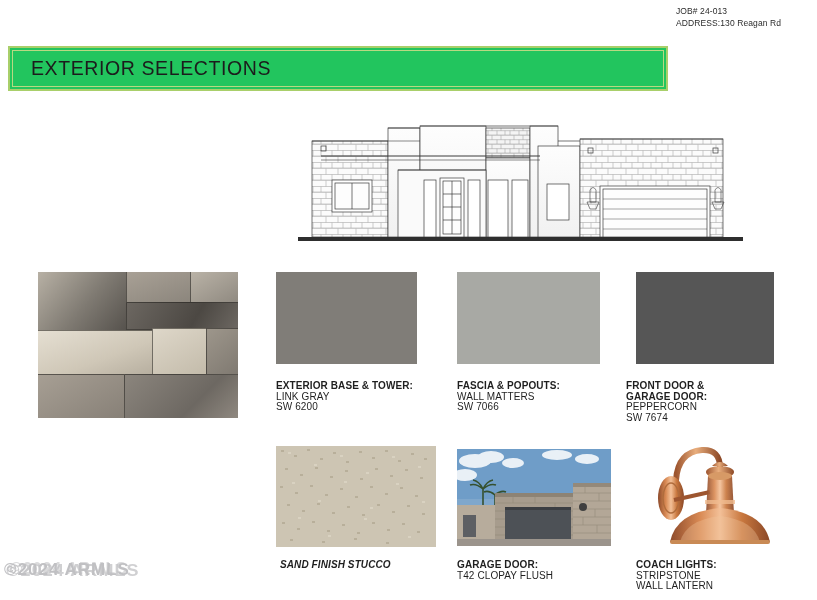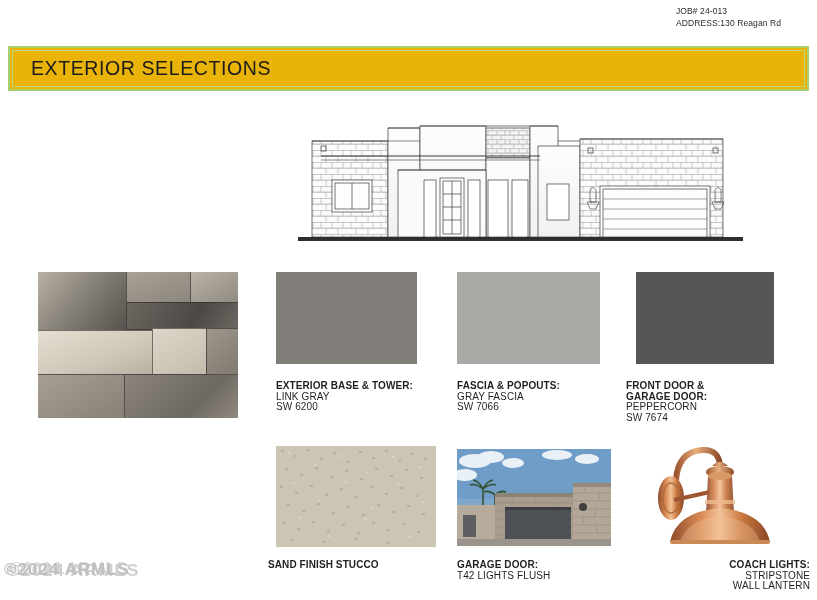--- a/index.html
+++ b/index.html
@@ -8,36 +8,36 @@
     font-family:"Liberation Sans",sans-serif;
     color:#231f20;overflow:hidden;position:relative;
   }
   .page{position:absolute;inset:0;}
 
   
   .jobinfo{position:absolute;left:676px;top:6px;font-size:8.5px;line-height:11.5px;color:#2b2b2b;letter-spacing:.1px;}
   .jobinfo div{white-space:nowrap;}
 
   
-  .banner{position:absolute;left:8px;top:46px;width:801px;height:45px;
-    border:2px solid #a9cf6a;background:#eab308;box-sizing:border-box;padding:2px;}
+  .banner{position:absolute;left:8px;top:46px;width:660px;height:45px;
+    border:2px solid #a9cf6a;background:#22c55e;box-sizing:border-box;padding:2px;}
   .banner-inner{width:100%;height:100%;border:1.5px solid #b9d882;box-sizing:border-box;
     display:flex;align-items:center;}
   .banner-title{font-size:19.5px;letter-spacing:.6px;color:#1c1c1c;padding-left:18px;font-weight:400;}
 
   
   .elevation{position:absolute;left:288px;top:108px;width:462px;height:140px;}
   .elevation svg{display:block;width:100%;height:100%;}
 
   
   .swatch{position:absolute;overflow:hidden;}
   .caption{position:absolute;font-size:10px;line-height:10.6px;color:#1f1f1f;letter-spacing:.1px;}
   .caption .b{font-weight:bold;}
   .caption div{white-space:nowrap;}
-  .caption.center{text-align:right;}
+  .caption.center{text-align:left;}
 
   
   .stone{background:#9d968c;}
   .stone .blk{position:absolute;box-sizing:border-box;border:1px solid rgba(40,38,35,.55);}
 
   
   .stucco{background:#cdc5b3;}
 
   
   .gphoto{background:#cfd6dc;}
@@ -162,21 +162,21 @@
   <div class="swatch" style="left:276px;top:272px;width:141px;height:92px;background:#807d78;"></div>
   <div class="caption" style="left:276px;top:381px;width:180px;">
     <div class="b">EXTERIOR BASE &amp; TOWER:</div>
     <div>LINK GRAY</div>
     <div>SW 6200</div>
   </div>
 
   <div class="swatch" style="left:457px;top:272px;width:143px;height:92px;background:#a8a9a4;"></div>
   <div class="caption" style="left:457px;top:381px;width:180px;">
     <div class="b">FASCIA &amp; POPOUTS:</div>
-    <div>GRAY FASCIA</div>
+    <div>WALL MATTERS</div>
     <div>SW 7066</div>
   </div>
 
   <div class="swatch" style="left:636px;top:272px;width:138px;height:92px;background:#565656;"></div>
   <div class="caption" style="left:626px;top:381px;width:180px;">
     <div class="b">FRONT DOOR &amp;</div>
     <div class="b">GARAGE DOOR:</div>
     <div>PEPPERCORN</div>
     <div>SW 7674</div>
   </div>
@@ -255,21 +255,21 @@
           <rect x="94" y="61" width="3" height="2"></rect>
         <rect x="120" y="37" width="3" height="2"></rect>
           <rect x="146" y="55" width="3" height="2"></rect>
         <rect x="22" y="71" width="3" height="2"></rect>
           <rect x="52" y="89" width="3" height="2"></rect>
         <rect x="88" y="72" width="3" height="2"></rect>
           <rect x="132" y="90" width="3" height="2"></rect>
       </g>
     </svg>
   </div>
-  <div class="caption" style="left:268px;top:560px;width:200px;">
+  <div class="caption" style="left:280px;top:560px;width:200px;font-style:italic;">
     <div class="b">SAND FINISH STUCCO</div>
   </div>
 
   <div class="swatch gphoto" style="left:457px;top:449px;width:154px;height:97px;">
     <svg width="154" height="97" style="display:block;">
       <rect width="154" height="97" fill="#7fa7cc"></rect>
       <rect y="0" width="154" height="50" fill="#6f9dc8"></rect>
       <g fill="#ffffff" opacity=".85">
         <ellipse cx="18" cy="12" rx="16" ry="7"></ellipse>
           <ellipse cx="34" cy="8" rx="13" ry="6"></ellipse>
@@ -304,21 +304,21 @@
       <rect x="48" y="60" width="66" height="37" fill="#4d5156"></rect>
       <rect x="48" y="58" width="66" height="3" fill="#3b3e42"></rect>
 
       <circle cx="126" cy="58" r="4" fill="#3f3f3f"></circle>
 
       <rect x="0" y="90" width="154" height="7" fill="#9b948c"></rect>
     </svg>
   </div>
   <div class="caption" style="left:457px;top:560px;width:200px;">
     <div class="b">GARAGE DOOR:</div>
-    <div>T42 LIGHTS FLUSH</div>
+    <div>T42 CLOPAY FLUSH</div>
   </div>
 
   <div class="swatch lamp" style="left:636px;top:442px;width:174px;height:108px;">
     <svg width="174" height="108" style="display:block;">
       <defs>
         <linearGradient id="cop" x1="0" y1="0" x2="1" y2="0">
           <stop offset="0" stop-color="#8d4a2a"></stop>
             <stop offset=".3" stop-color="#d98a54"></stop>
           <stop offset=".5" stop-color="#f3c098"></stop>
             <stop offset=".72" stop-color="#c9783f"></stop>

